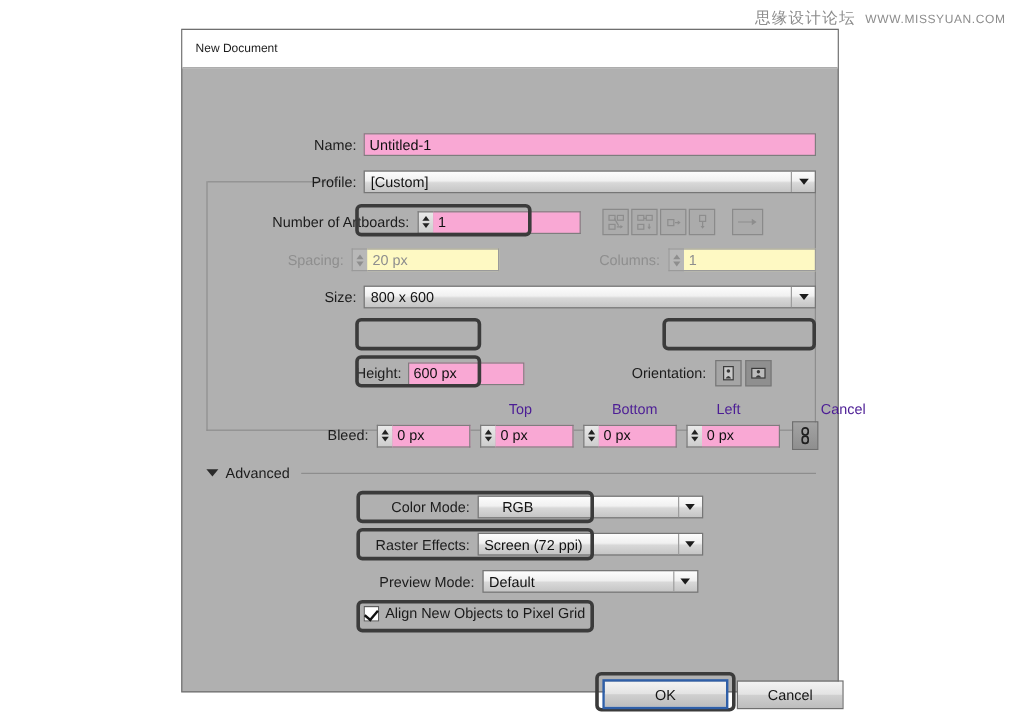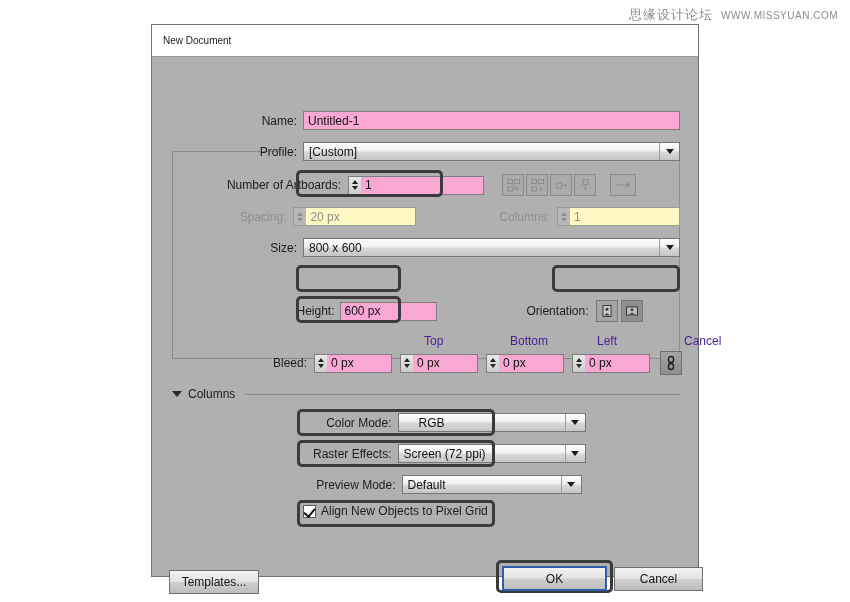--- a/index.html
+++ b/index.html
@@ -350,21 +350,21 @@
       <div class="chainbtn" style="margin-left:10px;">
         <svg width="12" height="16" viewBox="0 0 12 16">
           <rect x="3.5" y="1.5" width="5" height="6" rx="2.5" fill="none" stroke="#1f1f1f" stroke-width="1.4"></rect>
           <rect x="3.5" y="8.5" width="5" height="6" rx="2.5" fill="none" stroke="#1f1f1f" stroke-width="1.4"></rect>
         </svg>
       </div>
     </div>
 
     <div id="advanced-head">
       <span class="tri"></span>
-      <span class="adv-label">Columns</span>
+      <span class="adv-label">Advanced</span>
       <span class="hr"></span>
     </div>
 
     <div class="row" style="left:20px;top:356px;width:508px;">
       <span class="lbl" style="width:125px;">Color Mode:</span>
       <div class="dd" style="margin-left:6px;width:188px;padding-left:20px;">
         <span>RGB</span>
         <span class="arrowbox">
             <i class="caret"></i>
           </span>
@@ -400,18 +400,17 @@
 
     <div class="hl" style="left:144px;top:113px;width:147px;height:27px;"></div>
     <div class="hl" style="left:144px;top:208px;width:105px;height:27px;"></div>
     <div class="hl" style="left:144px;top:239px;width:105px;height:27px;"></div>
     <div class="hl" style="left:400px;top:208px;width:128px;height:27px;"></div>
     <div class="hl" style="left:145px;top:352px;width:198px;height:27px;"></div>
     <div class="hl" style="left:145px;top:383px;width:198px;height:27px;"></div>
     <div class="hl" style="left:145px;top:443px;width:198px;height:27px;"></div>
     <div class="hl" style="left:344px;top:503px;width:117px;height:33px;"></div>
 
-    <div class="btn" style="position:absolute;left:17px;top:513px;width:90px;">Templates...</div>
     <div class="btn focus" style="position:absolute;left:350px;top:509px;width:105px;height:25px;">OK</div>
     <div class="btn" style="position:absolute;left:462px;top:510px;width:89px;">Cancel</div>
 
   </div>
 </div>
 
 </body></html>

